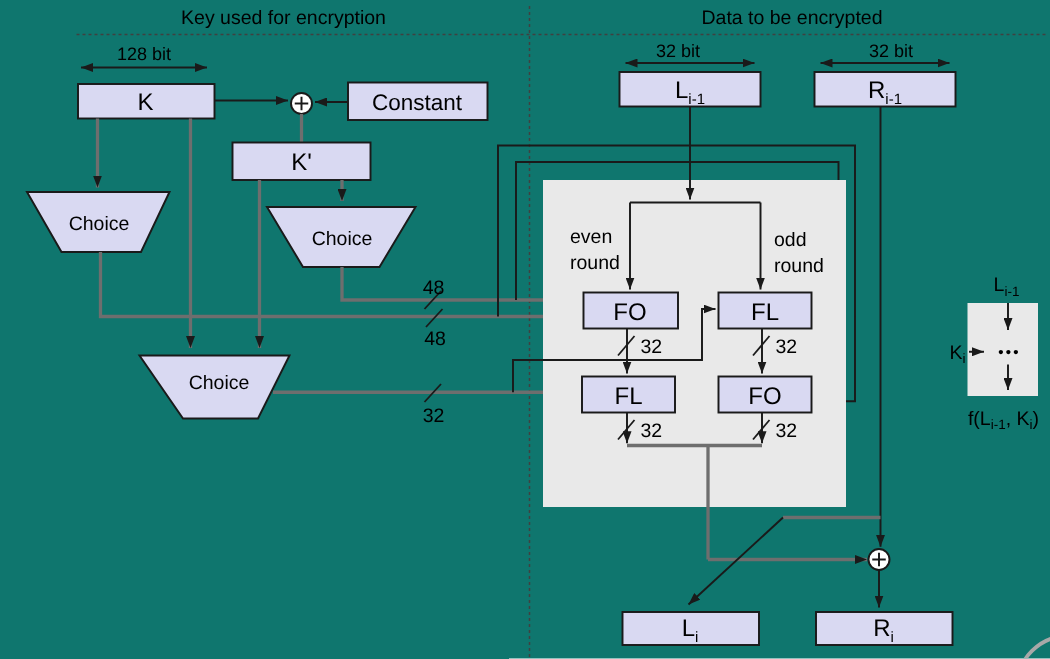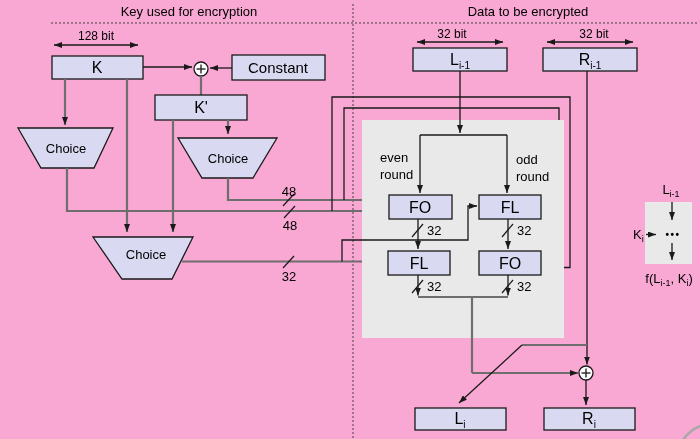--- a/index.html
+++ b/index.html
@@ -1,16 +1,16 @@
 <!DOCTYPE html>
 <html><head>
 <meta charset="utf-8">
 <style>
   html,body{margin:0;padding:0;background:#ffffff;}
-  .stage{width:700px;height:439px;position:relative;background:#f9a8d4;overflow:hidden;}
+  .stage{width:700px;height:439px;position:relative;background:#0f766e;overflow:hidden;}
   svg{display:block;font-family:"Liberation Sans","DejaVu Sans",sans-serif;}
   .box{fill:#d9d9f2;stroke:#1a1a1a;stroke-width:1.3;}
   .panel{fill:#e9e9e9;stroke:none;}
   .wire{stroke:#1a1a1a;stroke-width:1.3;fill:none;}
   .kwire{stroke:#6e6e6e;stroke-width:2.2;fill:none;}
   .frame{stroke:#1a1a1a;stroke-width:1.3;fill:none;}
   .dash{stroke:#404040;stroke-width:1;stroke-dasharray:2 2;fill:none;}
   .slash{stroke:#1a1a1a;stroke-width:1.2;}
   .xorc{fill:#ffffff;stroke:#1a1a1a;stroke-width:1.3;}
   text{fill:#000000;}

